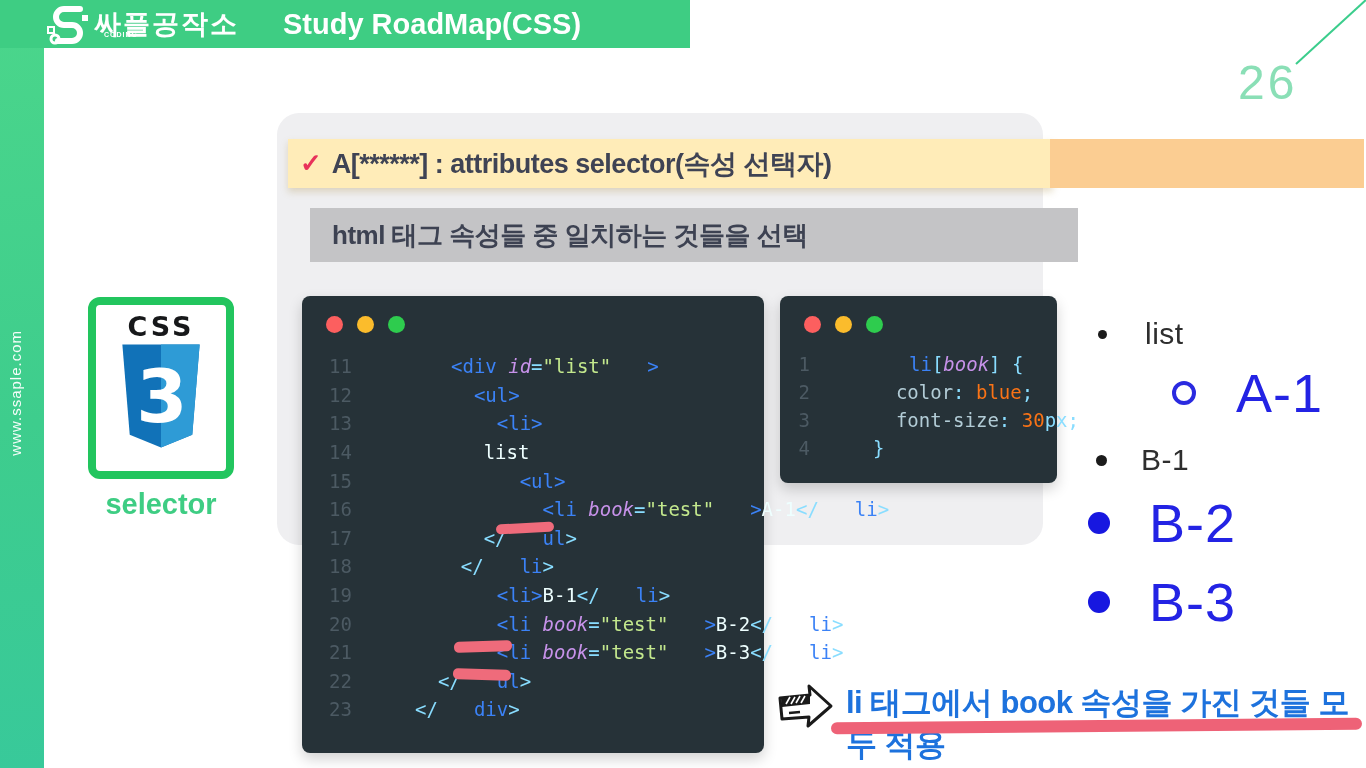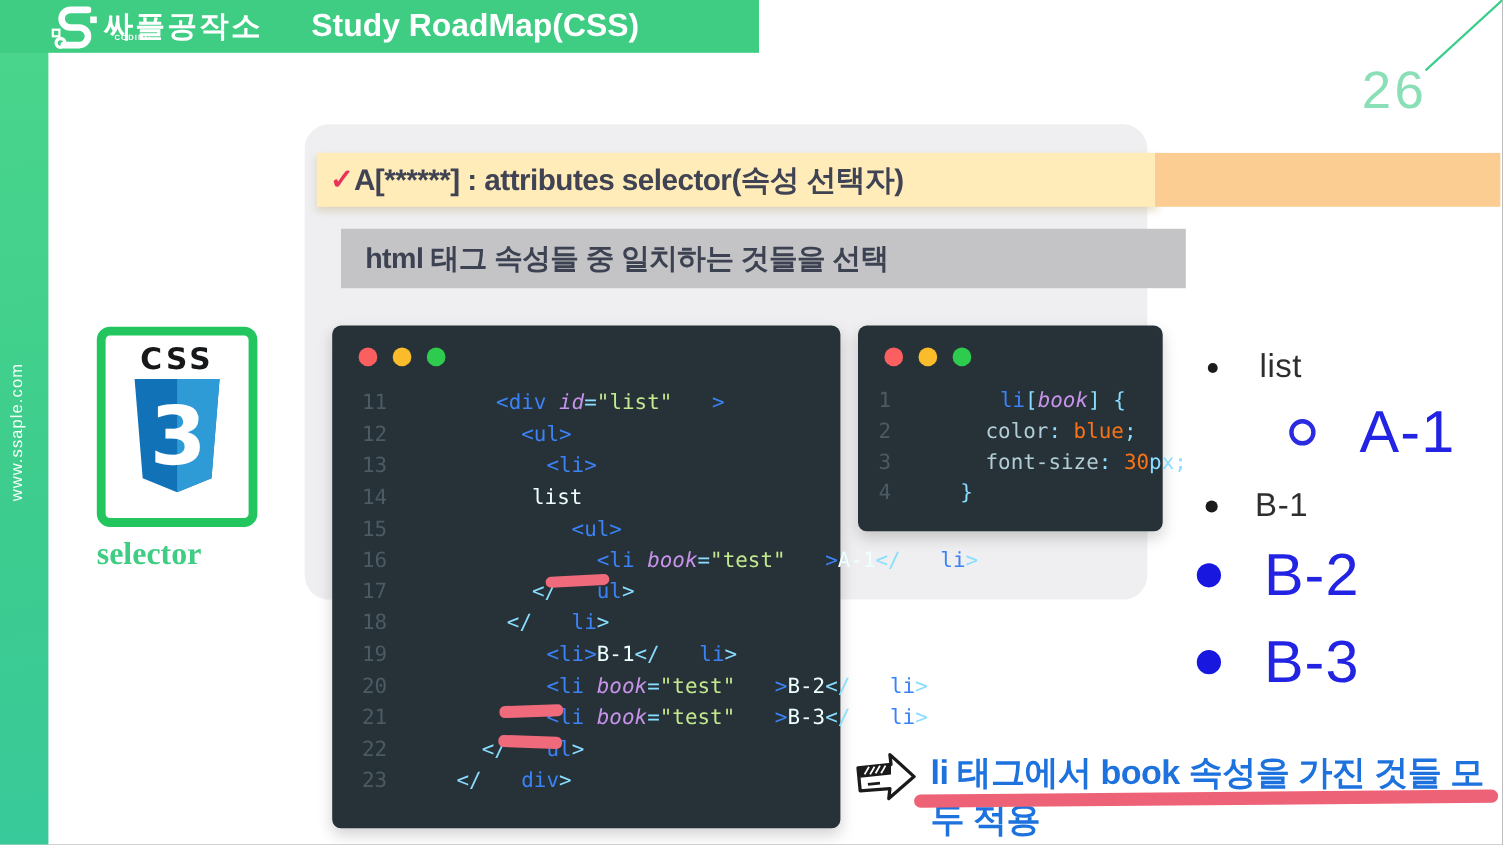--- a/index.html
+++ b/index.html
@@ -23,36 +23,36 @@
   .page-num{left:1238px;top:55px;color:#8adfb6;font-size:48px;letter-spacing:3px;font-weight:400;}
   .corner-line{left:1290px;top:0;}
 
   
   .panel{left:277px;top:113px;width:766px;height:432px;background:#efeff1;border-radius:22px;}
 
   
   .callout{left:288px;top:139px;width:765px;height:49px;background:#ffecb8;
            box-shadow:0 4px 7px rgba(170,140,70,.28);display:flex;align-items:center;}
   .callout-check{margin-left:12px;color:#e8325a;font-size:26px;font-weight:bold;}
-  .callout-text{color:#3f4354;font-size:27px;font-weight:600;letter-spacing:-0.5px;}
+  .callout-text{margin-left:10px;color:#3f4354;font-size:27px;font-weight:600;letter-spacing:-0.5px;}
   .callout-ext{left:1050px;top:139px;width:314px;height:49px;background:#fbcd92;}
 
   
   .subtitle{left:310px;top:208px;width:768px;height:54px;background:#c4c4c6;display:flex;align-items:center;}
   .subtitle-text{margin-left:22px;color:#3d4252;font-size:26px;font-weight:600;letter-spacing:-0.5px;text-align:right;}
 
   
   .badge{left:88px;top:297px;width:146px;height:182px;background:#fff;border:8px solid #22c55e;
          border-radius:12px;box-sizing:border-box;text-align:center;}
   .badge-bg-circle{left:98px;top:315px;width:126px;height:150px;border-radius:50%;background:#ededee;}
   .badge-css{position:relative;margin-top:6px;font-family:"DejaVu Sans",sans-serif;font-size:27px;
              font-weight:800;letter-spacing:3px;color:#17181a;}
   .badge-shield{position:relative;margin-top:2px;}
-  .badge-caption{left:88px;top:488px;width:146px;text-align:left;color:#3ecd83;
-                 font-size:29px;font-weight:bold;font-family:Liberation Serif, serif;}
+  .badge-caption{left:88px;top:488px;width:146px;text-align:center;color:#3ecd83;
+                 font-size:29px;font-weight:bold;}
 
   
   .code-win{background:#263238;border-radius:8px;box-shadow:0 6px 14px rgba(0,0,0,.18);}
   .win1{left:302px;top:296px;width:462px;height:457px;}
   .win2{left:780px;top:296px;width:277px;height:187px;}
   .dots{position:absolute;left:24px;top:20px;display:flex;gap:14px;}
   .dot{width:17px;height:17px;border-radius:50%;}
   .dot-red{background:#fc5f5f;} .dot-yellow{background:#fbbc2c;} .dot-green{background:#2ecc4e;}
   .code-lines{position:absolute;left:0;width:100%;font-family:"DejaVu Sans Mono",monospace;
               font-size:19px;}

